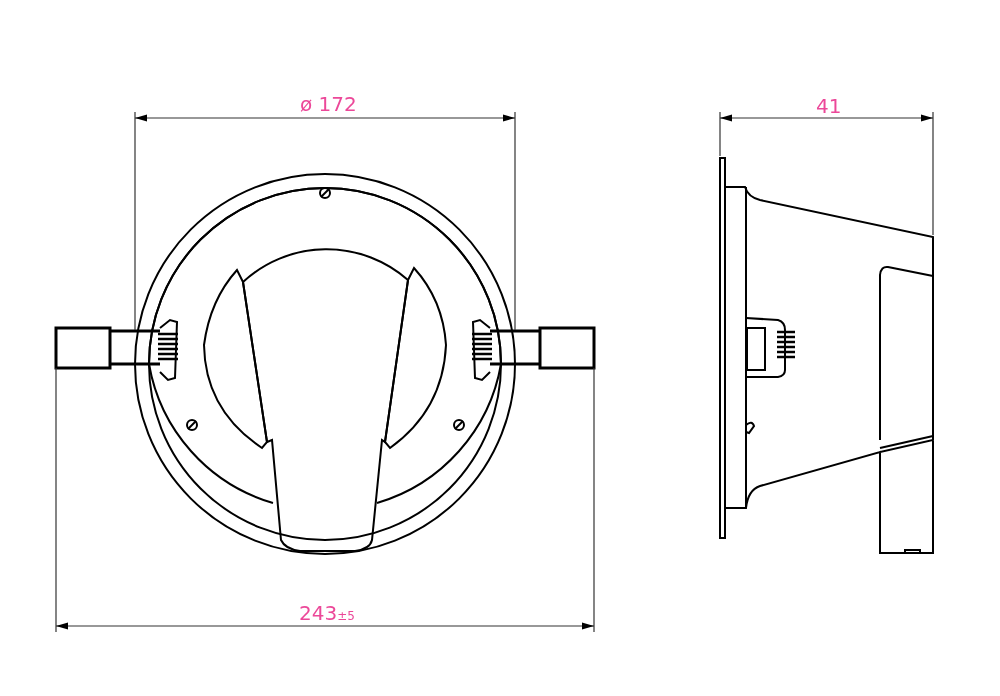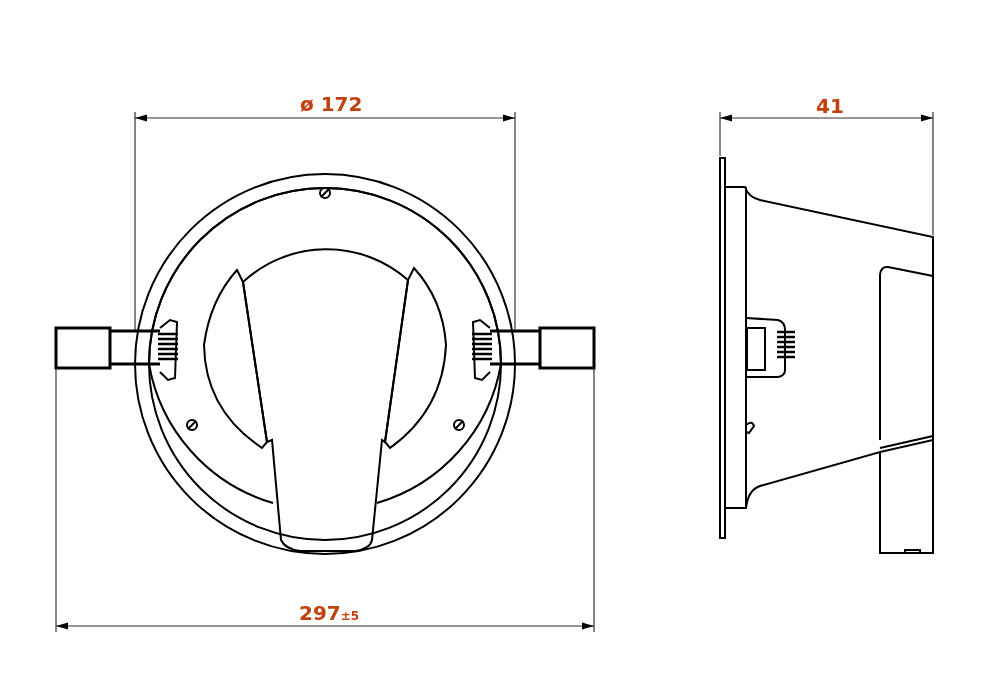--- a/index.html
+++ b/index.html
@@ -1,18 +1,18 @@
 <!DOCTYPE html>
 <html><head>
 <meta charset="utf-8">
 <style>
   html, body { margin:0; padding:0; background:#ffffff; }
   body { width:1000px; height:696px; position:relative; overflow:hidden; font-family:"DejaVu Sans", sans-serif; }
   svg { position:absolute; left:0; top:0; }
-  .dimtext { position:absolute; font-family:"DejaVu Sans", sans-serif; color:#c2410c; font-size:20px; white-space:nowrap;font-weight:bold; }
+  .dimtext { position:absolute; font-family:"DejaVu Sans", sans-serif; color:#ec4899; font-size:20px; white-space:nowrap; }
   .tol { font-size:12px; }
 </style>
 </head>
 <body>
 
 <svg width="1000" height="696" viewBox="0 0 1000 696">
   <defs>
     <marker id="arr" viewBox="0 0 10 6" refX="10" refY="3" markerWidth="14" markerHeight="6" orient="auto-start-reverse">
       <path d="M0,0 L10,3 L0,6 z" fill="#000"></path>
     </marker>
@@ -131,18 +131,18 @@
         <rect x="0" y="0" width="1000" height="696"></rect>
       </clipPath>
   </defs>
 </svg>
 
 <div class="dimtext" style="left:300px; top:92px;">
   <span>ø 172</span>
 </div>
 
 <div class="dimtext" style="left:299px; top:601px;">
-  <span>297</span><span class="tol">±5</span>
+  <span>243</span><span class="tol">±5</span>
 </div>
 
 <div class="dimtext" style="left:816px; top:94px;">
   <span>41</span>
 </div>
 
 </body></html>

